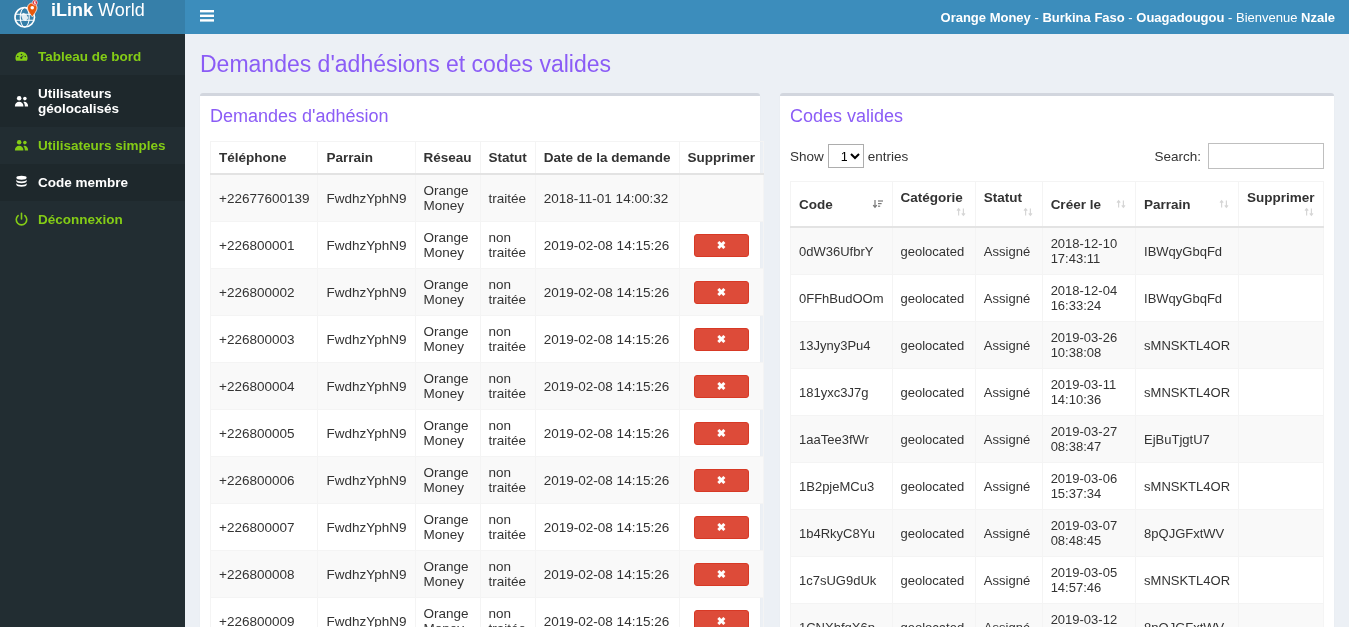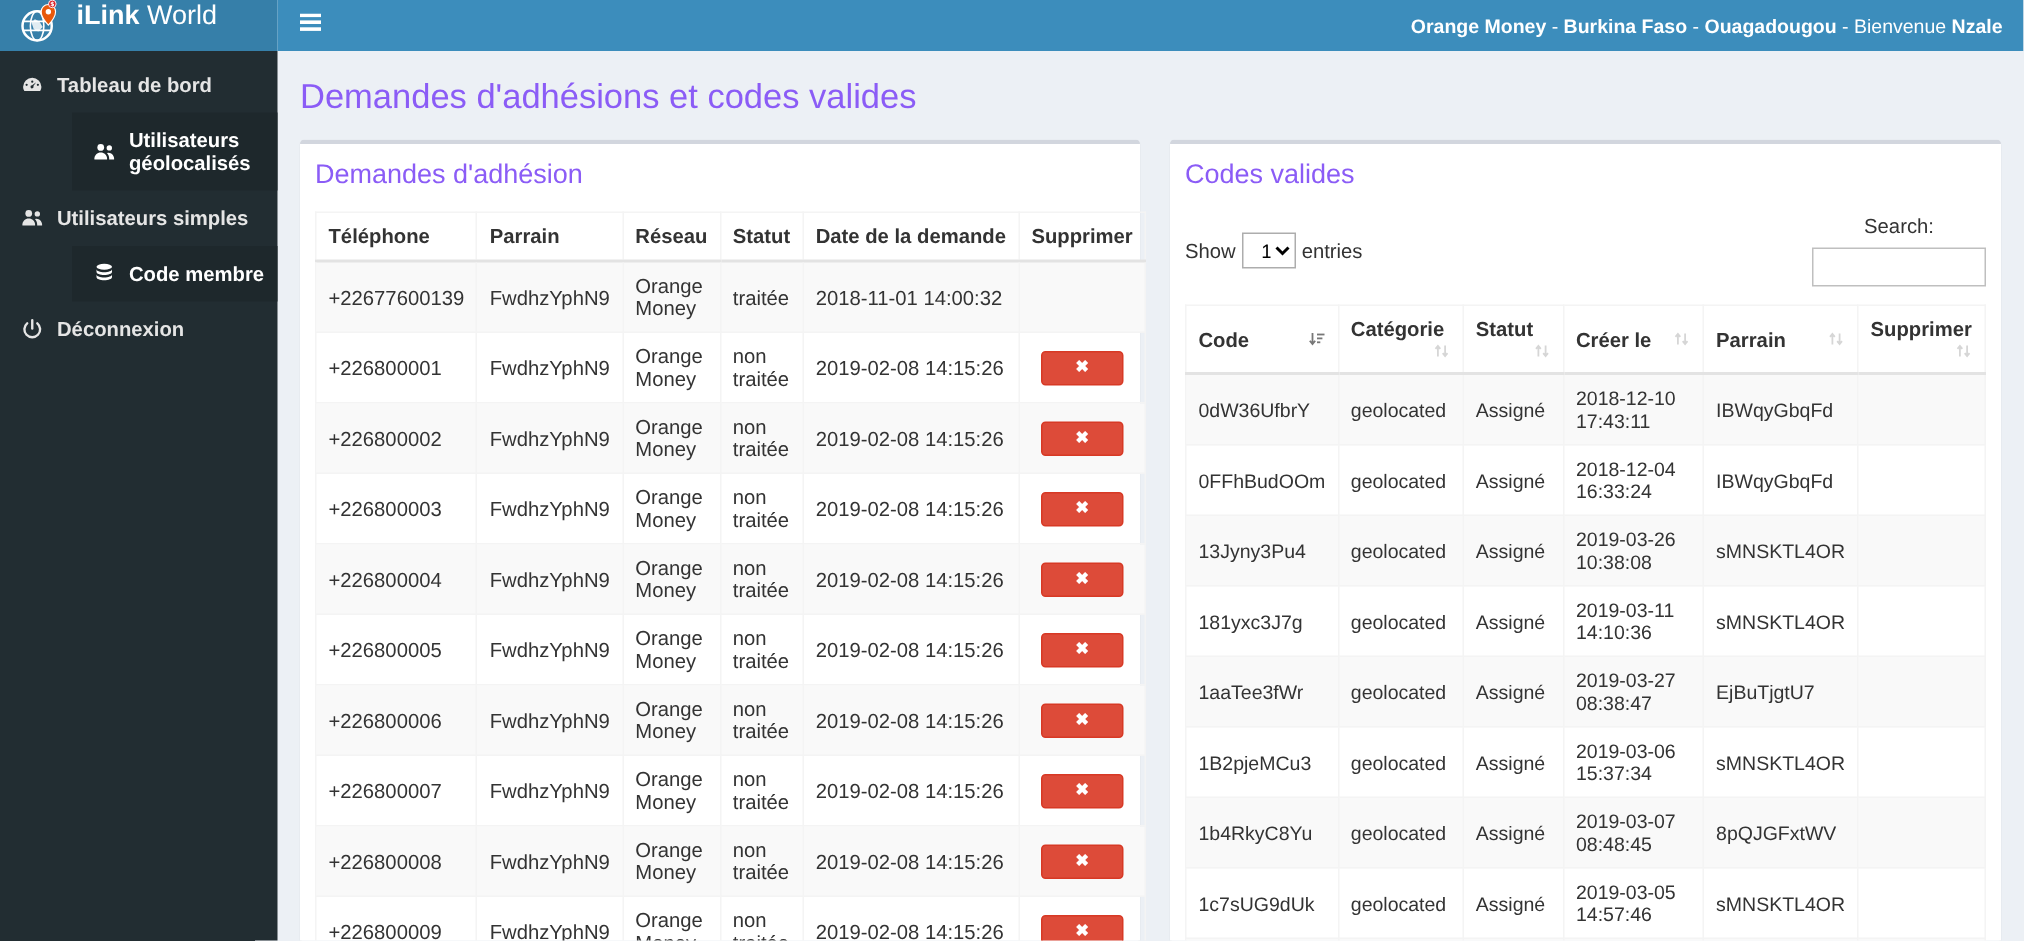--- a/index.html
+++ b/index.html
@@ -13,22 +13,22 @@
   .logo-text b { font-weight: bold; }
   .navbar { flex: 1; background: #3c8dbc; display: flex; align-items: center; }
   .sidebar-toggle { padding: 0 15px; height: 100%; display: flex; align-items: center; cursor: pointer; }
   .navbar-user { margin-left: auto; padding-right: 14px; color: #fff; font-size: 13px; }
   .navbar-user b { font-weight: bold; }
 
   
   .sidebar { position: absolute; top: 34px; left: 0; bottom: 0; width: 185px; background: #222d32; }
   .sidebar ul { list-style: none; padding-top: 4px; }
   .sidebar li { display: flex; align-items: center; gap: 9px; padding: 11px 6px 11px 14px;
-                color: #e5e5e5; font-size: 13.5px; font-weight: 600; cursor: pointer; }
-  .sidebar li.active { background: #1e282c; color: #fff; margin-left: 48px; }
+                color: #84cc16; font-size: 13.5px; font-weight: 600; cursor: pointer; }
+  .sidebar li.active { background: #1e282c; color: #fff; }
   .sidebar li .mi { width: 15px; height: 15px; flex: 0 0 15px; display: inline-flex; }
 
   
   .content-wrapper { position: absolute; top: 34px; left: 185px; right: 0; bottom: 0;
                      padding: 10px 15px; overflow: hidden; }
   h1.page-title { font-size: 23px; font-weight: 400; color: #8b5cf6; margin: 7px 0 15px 0; }
   .row2 { display: flex; gap: 20px; align-items: flex-start; }
 
   .box { background: #fff; border-top: 3px solid #d2d6de; border-radius: 3px;
          box-shadow: 0 1px 1px rgba(0,0,0,0.1); width: 560px; }
@@ -56,21 +56,21 @@
   #codes-table th:nth-child(3){width:13%} #codes-table th:nth-child(4){width:21%}
   #codes-table th:nth-child(5){width:16%} #codes-table th:nth-child(6){width:16%}
   #codes-table td { font-size: 13px; }
   .sort-ic { float: right; display: inline-flex; margin-left: 4px; margin-top: 1px; }
 
   .dt-controls { display: flex; justify-content: space-between; align-items: center; margin: 2px 0 12px 0;
                  font-size: 13.5px; color: #333; }
   .dt-length { display: flex; align-items: center; gap: 4px; justify-content: flex-end; }
   .dt-length select { width: 36px; height: 24px; border: 1px solid #adadad; background: #fff;
                       font-size: 13px; padding-left: 8px; }
-  .dt-search { display: flex; align-items: center; gap: 7px; flex-direction: column; }
+  .dt-search { display: flex; align-items: center; gap: 7px; }
   .dt-search input { width: 116px; height: 26px; border: 1px solid #bfbfbf; padding: 2px 6px;
                      font-size: 13px; }
 </style>
 </head>
 <body>
 
 <header class="main-header">
   <div class="logo">
     <span class="logo-icon">
       <svg width="30" height="30" viewBox="0 0 40 40">

